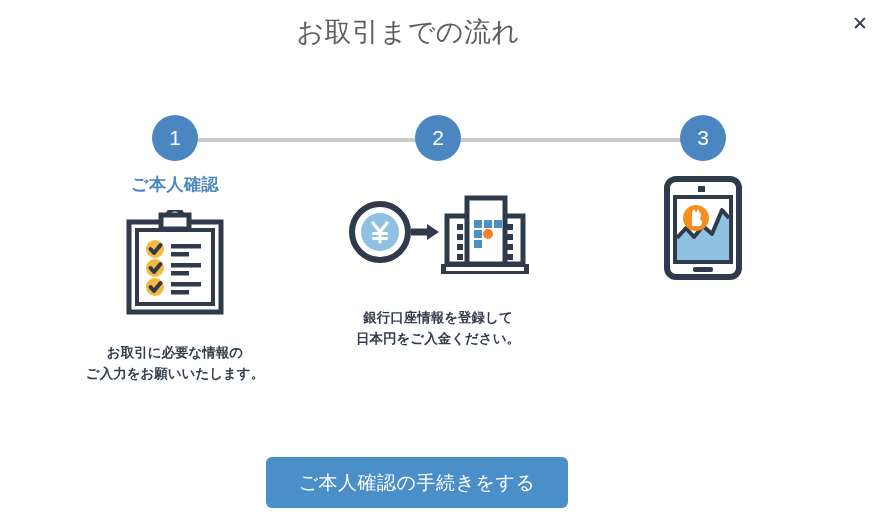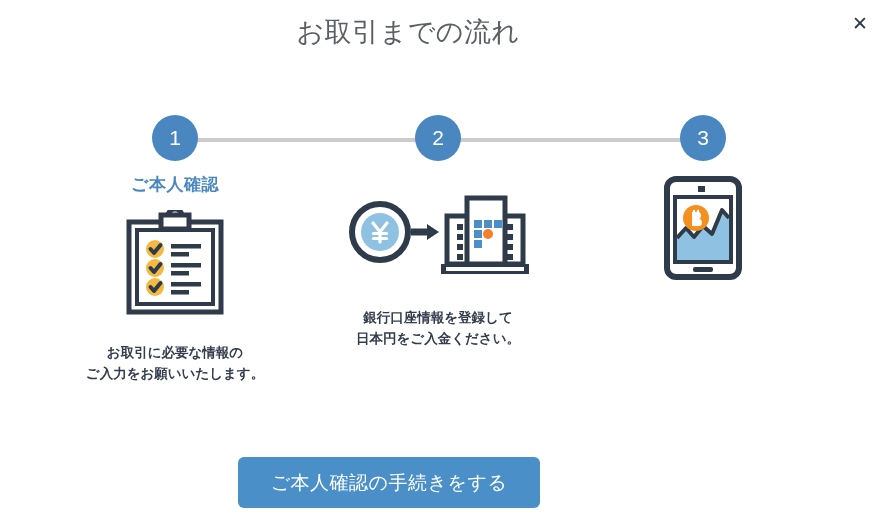--- a/index.html
+++ b/index.html
@@ -121,20 +121,21 @@
     white-space: pre-line;
   }
 
   
   .cta-wrap {
     position: absolute;
     top: 457px;
     left: 0;
     width: 778px;
     text-align: center;
+    padding-left: 28px;
   }
   .cta-button {
     display: inline-block;
     background: #4a8fc7;
     color: #ffffff;
     font-size: 19px;
     line-height: 1;
     padding: 16px 33px;
     border: none;
     border-radius: 6px;

